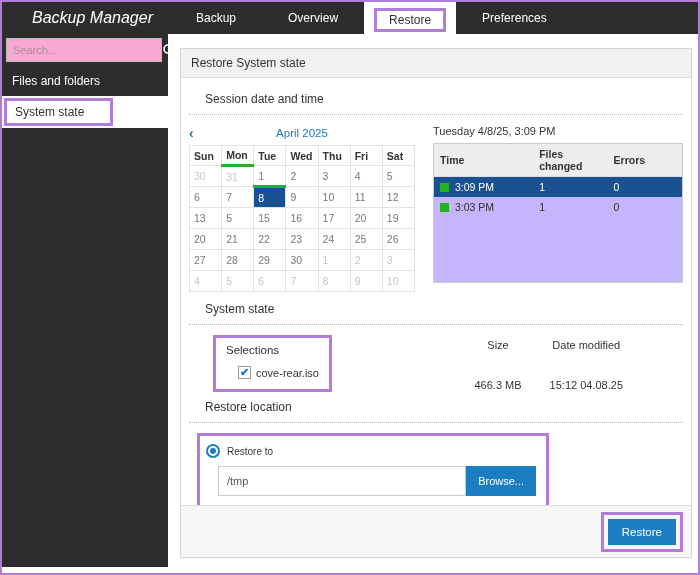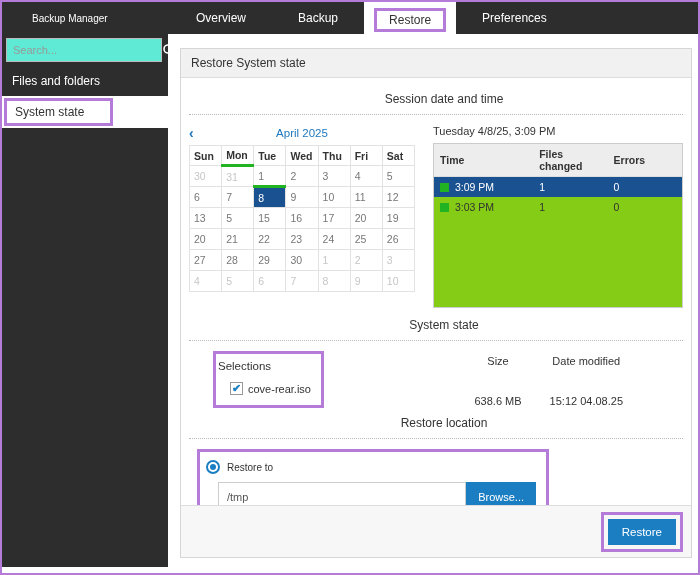--- a/index.html
+++ b/index.html
@@ -3,76 +3,76 @@
 <meta charset="utf-8">
 <style>
   * { margin:0; padding:0; box-sizing:border-box; }
   html,body { width:700px; height:575px; }
   body { font-family:"Liberation Sans", sans-serif; background:#fff; }
   .frame { width:700px; height:575px; border:2px solid #b57bd9; background:#fff;
            display:flex; flex-direction:column; overflow:hidden; }
 
   
   .topbar { height:32px; background:#2d2d2d; display:flex; align-items:stretch; flex-shrink:0; }
-  .brand { color:#fff; font-size:10px; display:flex; align-items:center; padding-left:30px; width:168px; }
+  .brand { color:#fff; font-size:16px; display:flex; align-items:center; padding-left:30px; width:168px;font-style:italic; }
   .tabs { display:flex; align-items:stretch; }
   .tab { color:#fff; font-size:12px; display:flex; align-items:center; padding:0 26px; cursor:default; }
   .tab.active { background:#fff; color:#333; padding:0 10px; position:relative; }
   .tab.active .hl-box { border:3px solid #b57bd9; background:#fff; padding:2px 12px; position:relative; top:2px; }
 
   
   .content { flex:1; display:flex; background:#fff; min-height:0; }
   .sidebar { width:166px; background:#2d2d2d; margin-bottom:6px; flex-shrink:0; }
   .search-row { display:flex; align-items:center; padding:4px 4px; height:32px; }
-  .search-input { flex:1; height:24px; border:1px solid #bbb; background:#5eead4; font-size:11px;
+  .search-input { flex:1; height:24px; border:1px solid #bbb; background:#f9a8d4; font-size:11px;
                   padding:0 6px; color:#555; font-family:"Liberation Sans",sans-serif; }
   .search-input::placeholder { color:#999; }
   .search-btn { width:24px; height:24px; display:flex; align-items:center; justify-content:center; }
   .side-item { color:#fff; font-size:12px; padding:8px 10px; cursor:default; }
   .side-item.selected { background:#fff; color:#333; padding:2px 2px; }
   .side-item.selected .hl-box { display:inline-block; border:3px solid #b57bd9; background:#fff;
                                 padding:4px 26px 4px 8px; }
 
   .main { flex:1; padding:14px 6px 0 12px; min-width:0; }
   .card { border:1px solid #d6d6d6; height:510px; display:flex; flex-direction:column; background:#fff; }
   .card-header { background:#f1f1f1; border-bottom:1px solid #ddd; font-size:12px; color:#333;
                  padding:7px 10px; flex-shrink:0; }
   .card-body { flex:1; padding:10px 8px 0 8px; overflow:hidden; }
-  .section-title { font-size:12px; color:#333; margin:4px 0 8px 16px;text-align:center; }
+  .section-title { font-size:12px; color:#333; margin:4px 0 8px 16px; }
   .dotted { border:0; border-top:1px dotted #b9b9b9; margin:0 0 10px 0; }
 
   
   .session-row { display:flex; gap:18px; margin-bottom:10px; }
   .calendar { width:226px; flex-shrink:0; }
   .cal-head { display:flex; align-items:center; margin-bottom:4px; }
   .cal-prev { color:#1d78be; font-size:14px; font-weight:bold; width:20px; cursor:default; }
   .cal-title { flex:1; text-align:center; color:#1d78be; font-size:11.5px; font-weight:normal; padding-right:20px; }
   table.cal { width:100%; border-collapse:collapse; table-layout:fixed; }
   table.cal th { border:1px solid #e2e2e2; font-size:10.5px; color:#333; text-align:left;
                  padding:3px 0 3px 4px; font-weight:bold; background:#fff; }
   table.cal th.marked { border-bottom:3px solid #21b321; }
   table.cal td { border:1px solid #e2e2e2; font-size:10.5px; color:#777; text-align:left;
                  padding:0 0 0 4px; height:21px; }
   table.cal td.muted { color:#c6c6c6; }
   table.cal td.selected { background:#1a5191; color:#fff; border-top:3px solid #21b321; }
 
   .sessions { flex:1; min-width:0; }
   .sessions-title { font-size:11px; color:#333; margin:0 0 6px 0; }
-  .sessions-box { border:1px solid #ccc; height:165px; background:#84cc16; }
+  .sessions-box { border:1px solid #ccc; height:140px; background:#c4b5fd; }
   table.sess { width:100%; border-collapse:collapse; table-layout:fixed; }
   table.sess th { background:#ededed; font-size:10.5px; color:#333; text-align:left; padding:4px 6px;
                   border-bottom:1px solid #ddd; }
   table.sess th.num, table.sess td.num { text-align:left; padding-right:14px; }
   table.sess td { font-size:10.5px; color:#333; padding:4px 6px; }
   table.sess tr.selected td { background:#1a5191; color:#fff; }
   .dot { display:inline-block; width:9px; height:9px; background:#21b321; margin-right:6px; vertical-align:-1px; }
 
   
   .sysstate-row { display:flex; align-items:flex-start; margin-bottom:8px; }
-  .sel-box { border:3px solid #b57bd9; padding:6px 10px 10px 2px; margin-left:24px; min-width:110px; }
+  .sel-box { border:3px solid #b57bd9; padding:6px 10px 10px 10px; margin-left:24px; min-width:110px; }
   .sel-label { font-size:11.5px; color:#333; margin-bottom:10px; }
   .sel-item { font-size:11px; color:#333; display:flex; align-items:center; margin-left:12px; }
   .cbx { width:13px; height:13px; border:1px solid #999; background:#fff; display:inline-flex;
          align-items:center; justify-content:center; margin-right:5px; color:#1b7ec2; font-size:11px; font-weight:bold; }
   .meta { margin-left:auto; margin-right:60px; display:grid; grid-template-columns:auto auto;
           column-gap:24px; row-gap:16px; text-align:center; padding-top:4px;gap:28px; }
   .meta .h { font-size:11px; color:#333; }
   .meta .v { font-size:11px; color:#333; }
 
   
@@ -95,22 +95,22 @@
                  cursor:default; font-family:"Liberation Sans",sans-serif; }
 </style>
 </head>
 <body>
 
 <div class="frame">
 
   <div class="topbar">
     <div class="brand">Backup Manager</div>
     <div class="tabs">
+        <div class="tab">Backup</div>
         <div class="tab">Overview</div>
-        <div class="tab">Backup</div>
         <div class="tab active">
           <span class="hl-box">Restore</span>
         </div>
         <div class="tab">Preferences</div>
       </div>
   </div>
 
   <div class="content">
 
     <div class="sidebar">
@@ -251,21 +251,21 @@
             <div class="sel-box">
               <div class="sel-label">Selections</div>
               <div class="sel-item">
                 <span class="cbx">✔</span>
                 <span>cove-rear.iso</span>
               </div>
             </div>
             <div class="meta">
               <span class="h">Size</span>
               <span class="h">Date modified</span>
-              <span class="v">638.6 MB</span>
+              <span class="v">466.3 MB</span>
               <span class="v">15:12 04.08.25</span>
             </div>
           </div>
 
           <div class="section-title">Restore location</div>
           <hr class="dotted">
 
           <div class="loc-box">
             <div class="radio-row">
               <span class="radio">

